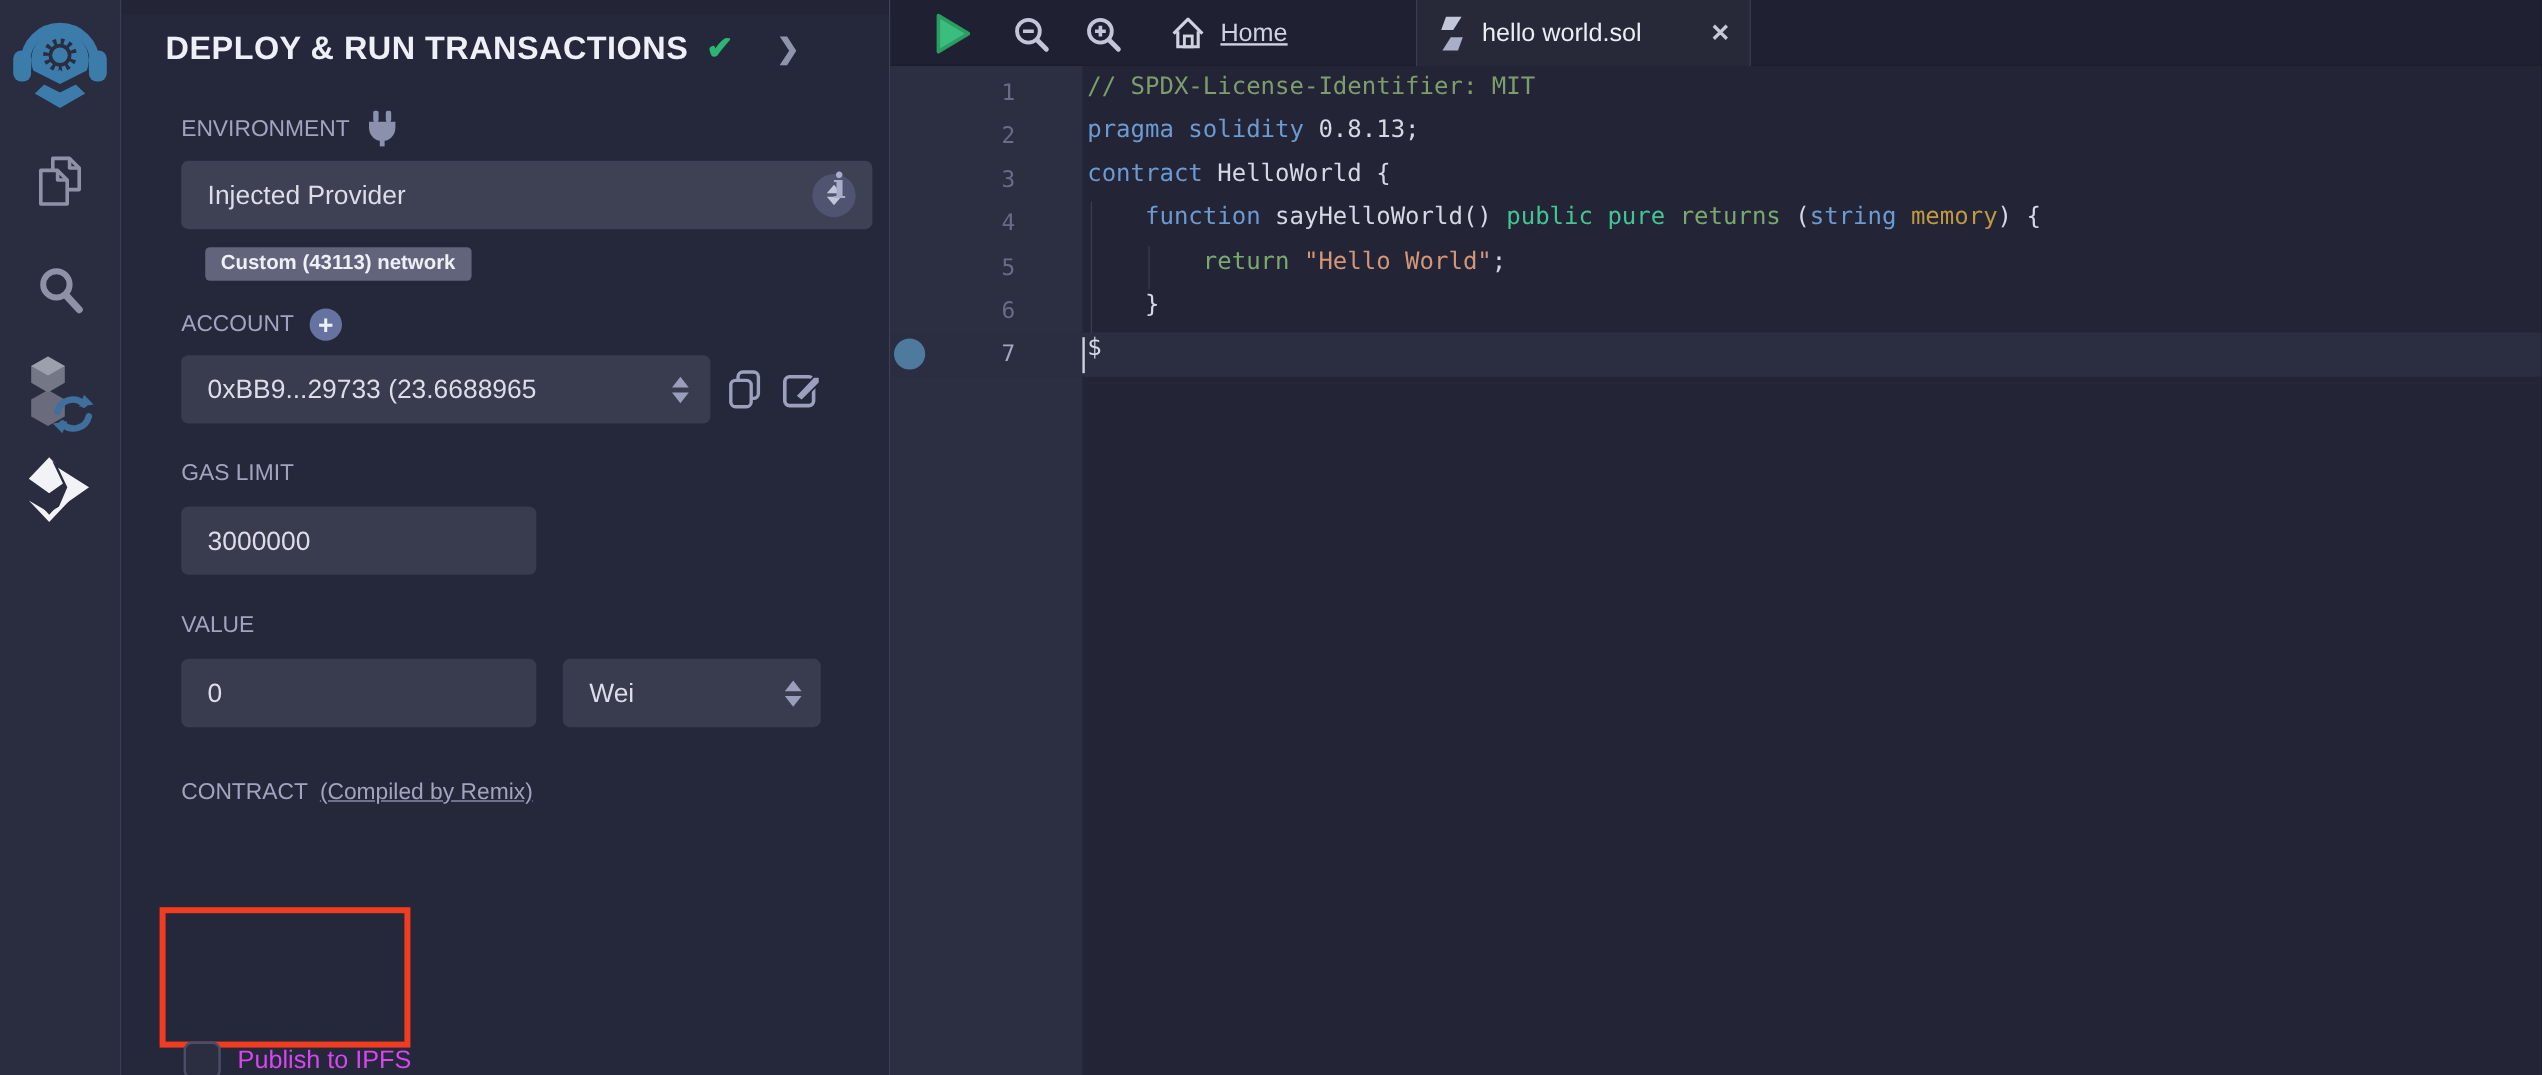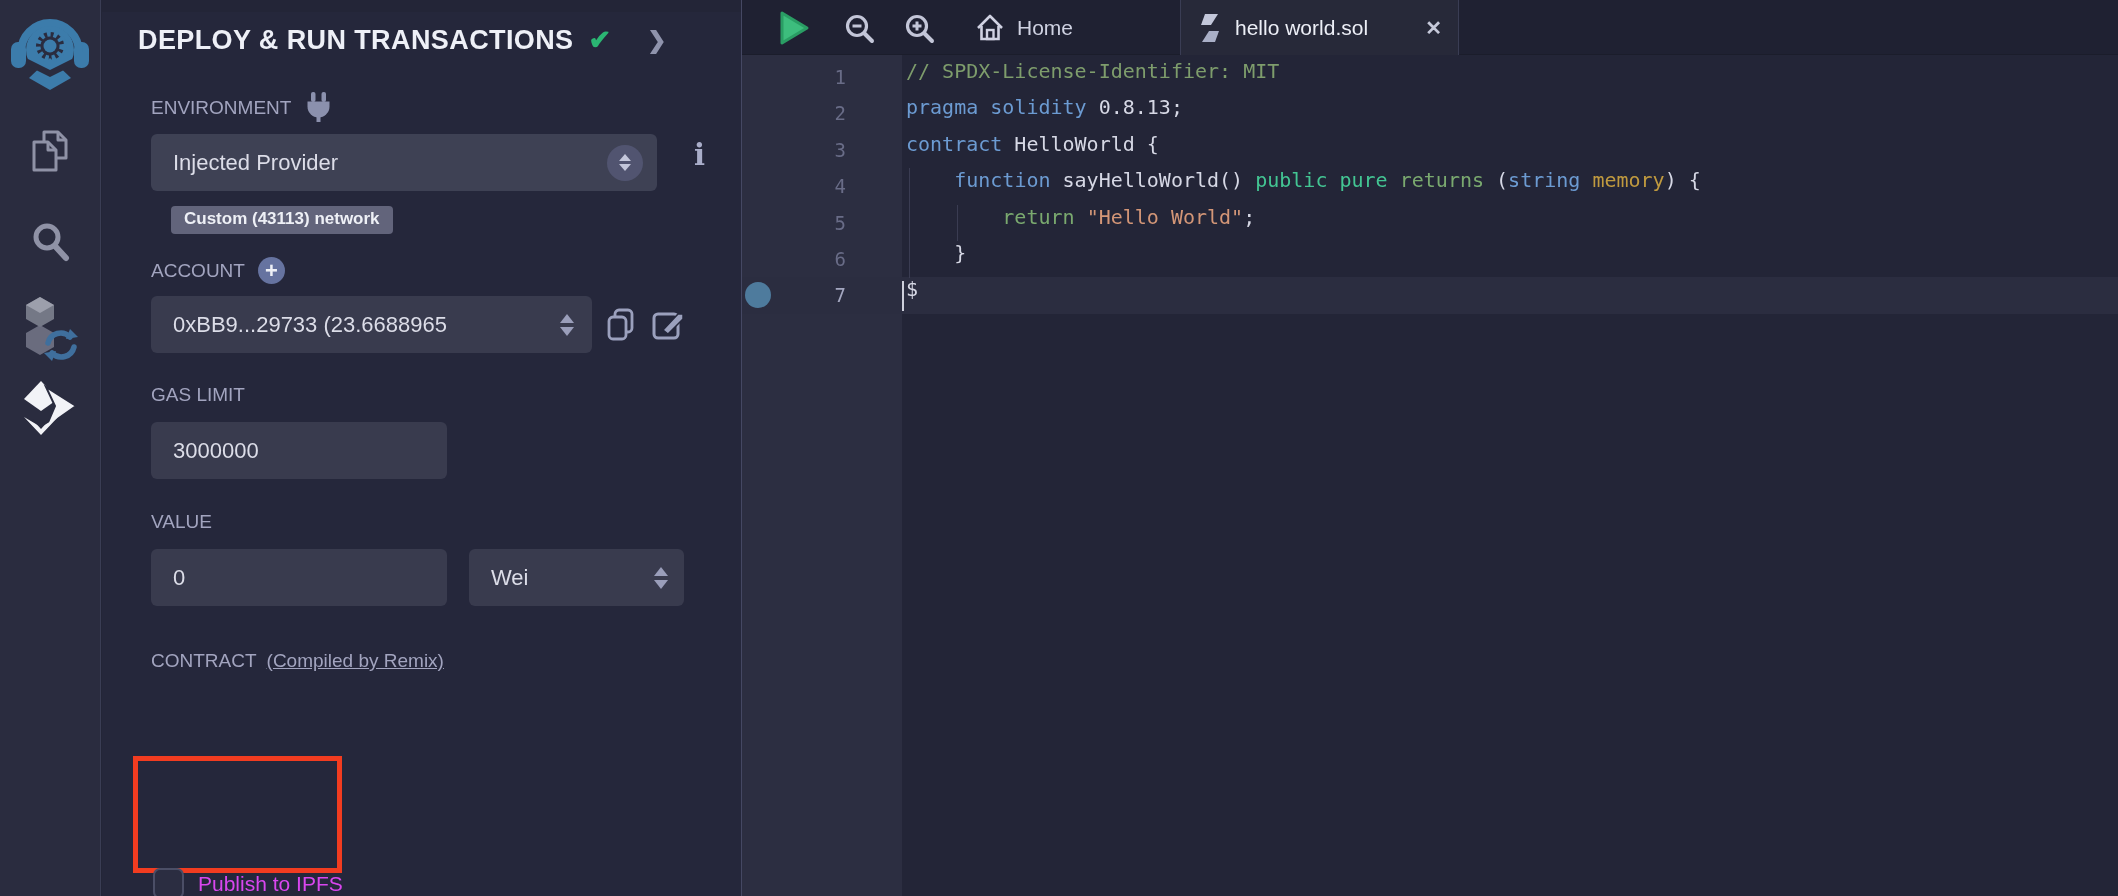--- a/index.html
+++ b/index.html
@@ -48,21 +48,21 @@
   .icon-btn{position:absolute;cursor:pointer;}
   .annotation{position:absolute;left:31px;top:744px;width:209px;height:117px;border:5px solid var(--annotation-red);}
   .deploy-btn{position:absolute;left:51px;top:774px;width:170px;height:61px;background:var(--deploy-orange);border:none;border-radius:8px;color:#fdfdfd;font-size:21px;font-weight:600;font-family:"Liberation Sans",sans-serif;cursor:pointer;}
   .checkbox{position:absolute;left:51px;top:856px;width:31px;height:31px;border:2px solid #4b4e66;border-radius:7px;background:#2b2d41;cursor:pointer;}
   .publish-label{position:absolute;left:96px;top:860px;font-size:21px;color:#d946ef;}
 
   
   .editor{position:absolute;left:741px;top:0;width:1377px;height:896px;background:var(--editor-bg);border-left:1px solid #454863;}
   .tabbar{position:absolute;left:0;top:0;right:0;height:55px;background:var(--tabbar-bg);border-bottom:1px solid #1b1d2b;}
   .tb-icon{position:absolute;cursor:pointer;}
-  .home-tab{position:absolute;left:233px;top:0;height:55px;display:flex;align-items:center;gap:12px;cursor:pointer;color:#cfd2e2;font-size:21px;}
+  .home-tab{position:absolute;left:233px;top:0;height:55px;display:flex;align-items:center;gap:12px;cursor:pointer;color:#cfd2e2;font-size:21px;text-decoration:underline;}
   .file-tab{position:absolute;left:401px;top:0;width:279px;height:55px;background:var(--tab-active-bg);border-left:1px solid var(--border);border-right:1px solid var(--border);display:flex;align-items:center;cursor:pointer;margin-left:37px;}
   .file-tab .tab-label{color:#eceef6;font-size:21px;margin-left:12px;white-space:nowrap;}
   .tab-close{margin-left:auto;margin-right:16px;color:#c6c9da;font-size:20px;font-weight:700;cursor:pointer;}
   .gutter{position:absolute;left:0;top:55px;bottom:0;width:160px;background:var(--gutter-bg);}
   .current-line{position:absolute;left:0;right:0;top:277px;height:37px;background:var(--current-line-bg);}
   .breakpoint{position:absolute;left:3px;top:282px;width:26px;height:26px;border-radius:50%;background:var(--breakpoint-blue);cursor:pointer;}
   .gutter-nums{position:absolute;left:0;top:59px;width:104px;text-align:right;font-family:"DejaVu Sans Mono",monospace;font-size:19px;line-height:36.4px;color:var(--code-lineno);}
   .lnum{cursor:pointer;}
   .lnum.active{color:var(--code-lineno-active);}
   .code-lines{position:absolute;left:164px;top:53px;right:0;font-family:"DejaVu Sans Mono",monospace;font-size:20px;line-height:36.4px;white-space:pre;color:var(--code-plain);}
@@ -139,21 +139,21 @@
 
     <div class="flabel" style="left:49px;top:80px;">
       <span>ENVIRONMENT</span>
       <svg width="27" height="31" viewBox="0 0 27 31" style="margin-left:14px">
         <rect x="6" y="0" width="4.5" height="10" rx="2" fill="#8b90ad"></rect>
         <rect x="16.5" y="0" width="4.5" height="10" rx="2" fill="#8b90ad"></rect>
         <path d="M2.5,9.5 h22 v5 a11 11 0 0 1 -22,0 Z" fill="#8b90ad"></path>
         <rect x="11.5" y="23" width="4" height="7" fill="#8b90ad"></rect>
       </svg>
     </div>
-    <div class="ctrl" style="left:49px;top:122px;width:506px;height:57px;background:var(--select-bg);">
+    <div class="ctrl" style="left:49px;top:122px;width:576px;height:57px;background:var(--select-bg);">
       <span class="val">Injected Provider</span>
       <span class="caret-circle">
           <span class="tri-up"></span>
           <span class="tri-dn"></span>
         </span>
     </div>
     <span class="info-i">i</span>
     <div class="badge">Custom (43113) network</div>
 
     <div class="flabel" style="left:49px;top:245px;">

